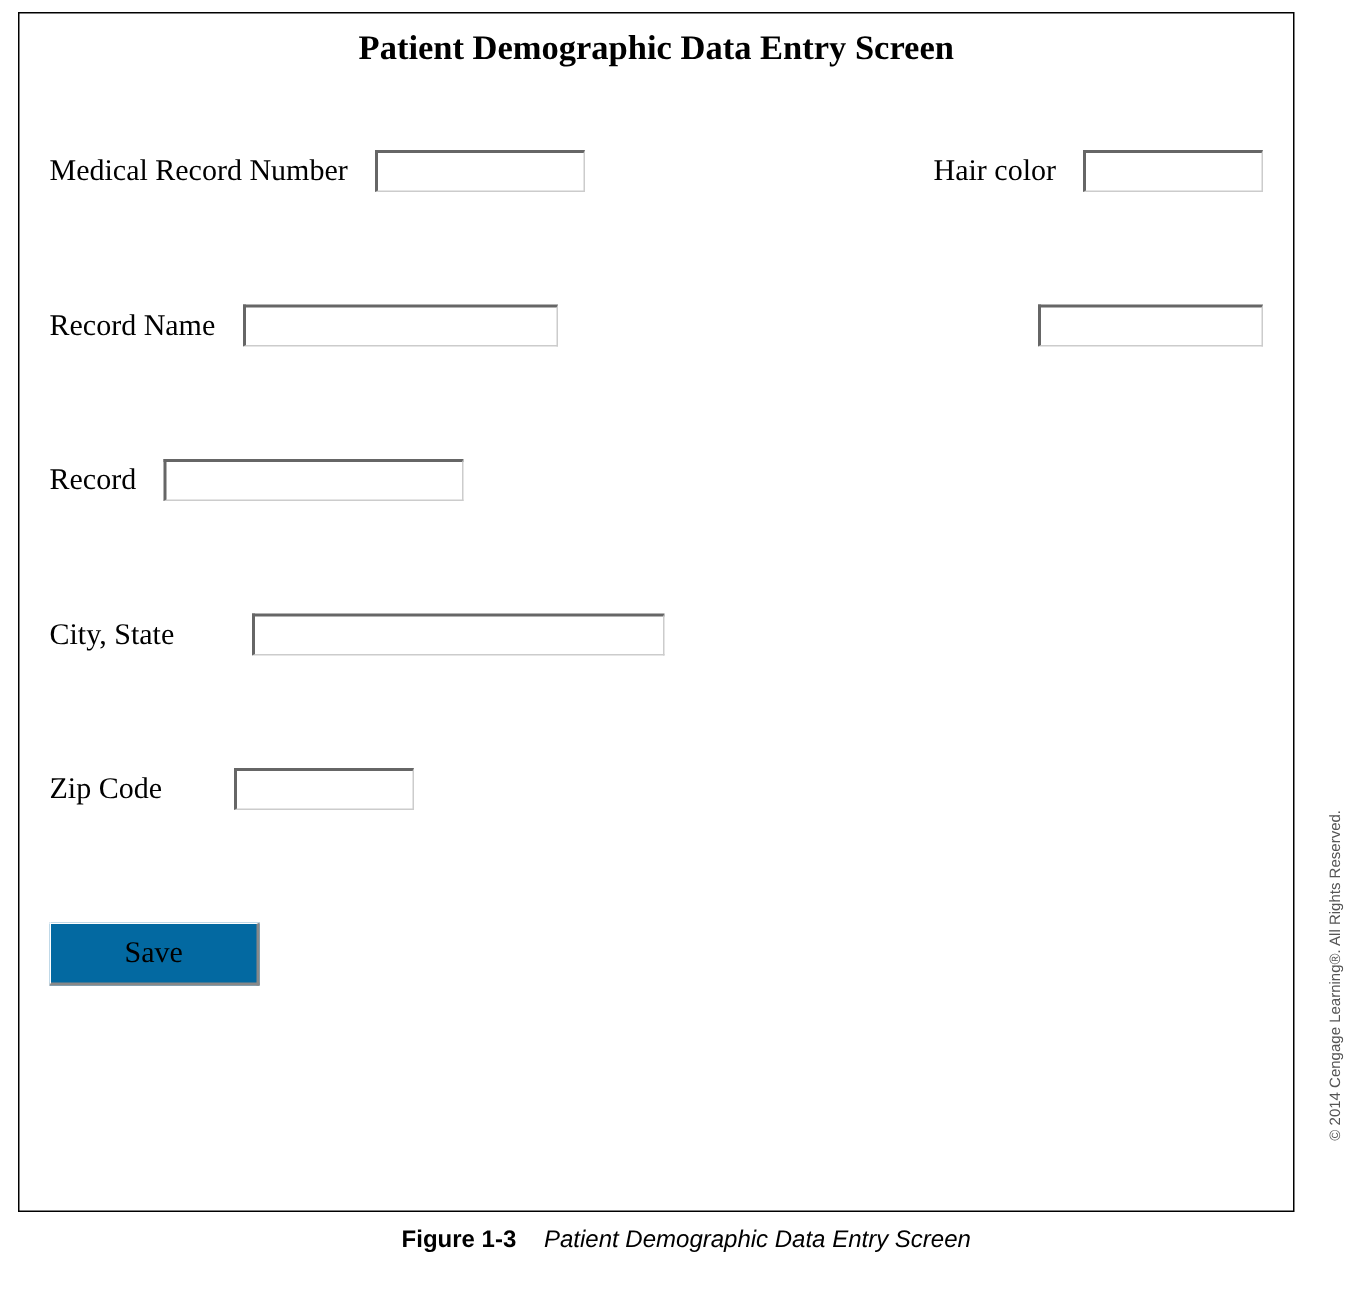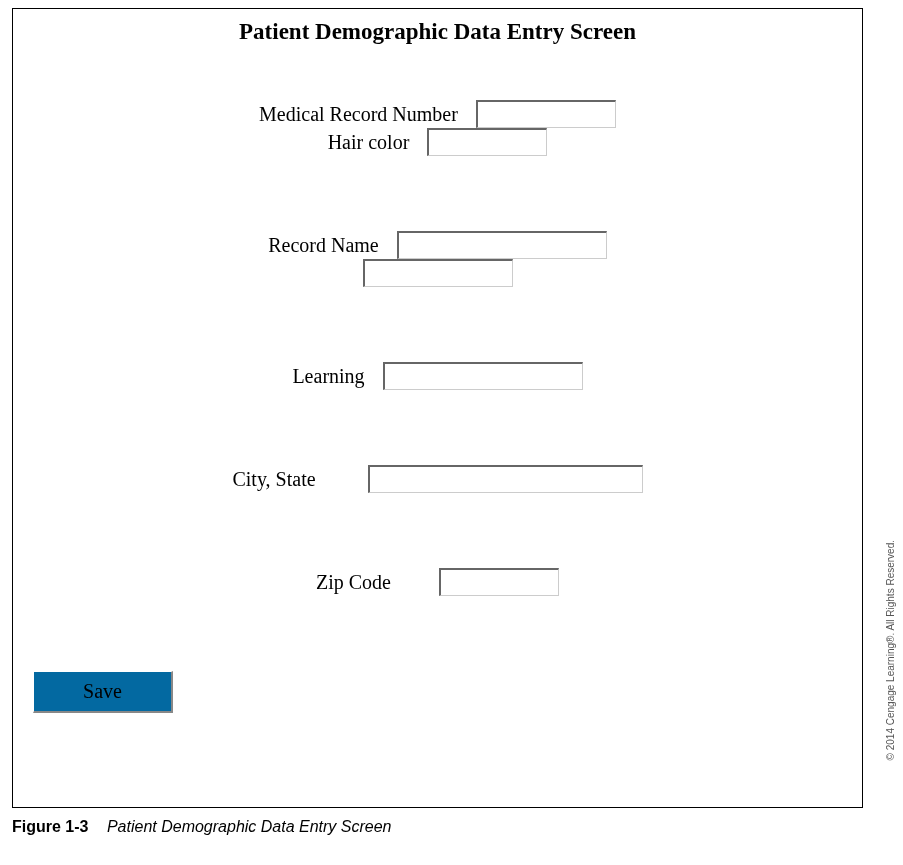--- a/index.html
+++ b/index.html
@@ -26,21 +26,20 @@
       font-size: 23px;
       font-weight: bold;
       text-align: center;
       color: #000;
       margin-bottom: 55px;
     }
     .form-row {
       display: flex;
       align-items: center;
       margin-bottom: 75px;
-      flex-direction: column;
     }
     .field-group {
       display: flex;
       align-items: center;
     }
     .field-label {
       font-size: 20px;
       color: #000;
       margin-right: 18px;
       white-space: nowrap;
@@ -94,20 +93,21 @@
       font-size: 10px;
       color: #555;
       white-space: nowrap;
     }
     .figure-caption {
       font-family: Arial, Helvetica, sans-serif;
       font-size: 16px;
       margin-left: 12px;
       margin-top: 10px;
       color: #000;
+      text-align: center;
     }
     .figure-caption .fig-num {
       font-weight: bold;
       font-style: normal;
     }
     .figure-caption .fig-title {
       font-style: italic;
       margin-left: 14px;
     }
     .spacer-right { flex: 1; }
@@ -136,21 +136,21 @@
       <input type="text" class="text-input input-name" value="" style="">
     </div>
     <div class="spacer-right"></div>
     <div class="field-group">
       <input type="text" class="text-input input-ssn" value="" style="">
     </div>
   </div>
 
   <div class="form-row">
     <div class="field-group">
-      <span class="field-label">Learning</span>
+      <span class="field-label">Record</span>
       <input type="text" class="text-input input-address" value="" style="">
     </div>
   </div>
 
   <div class="form-row">
     <div class="field-group">
       <span class="field-label" style="margin-right:52px;">City, State</span>
       <input type="text" class="text-input input-citystate" value="" style="">
     </div>
   </div>

